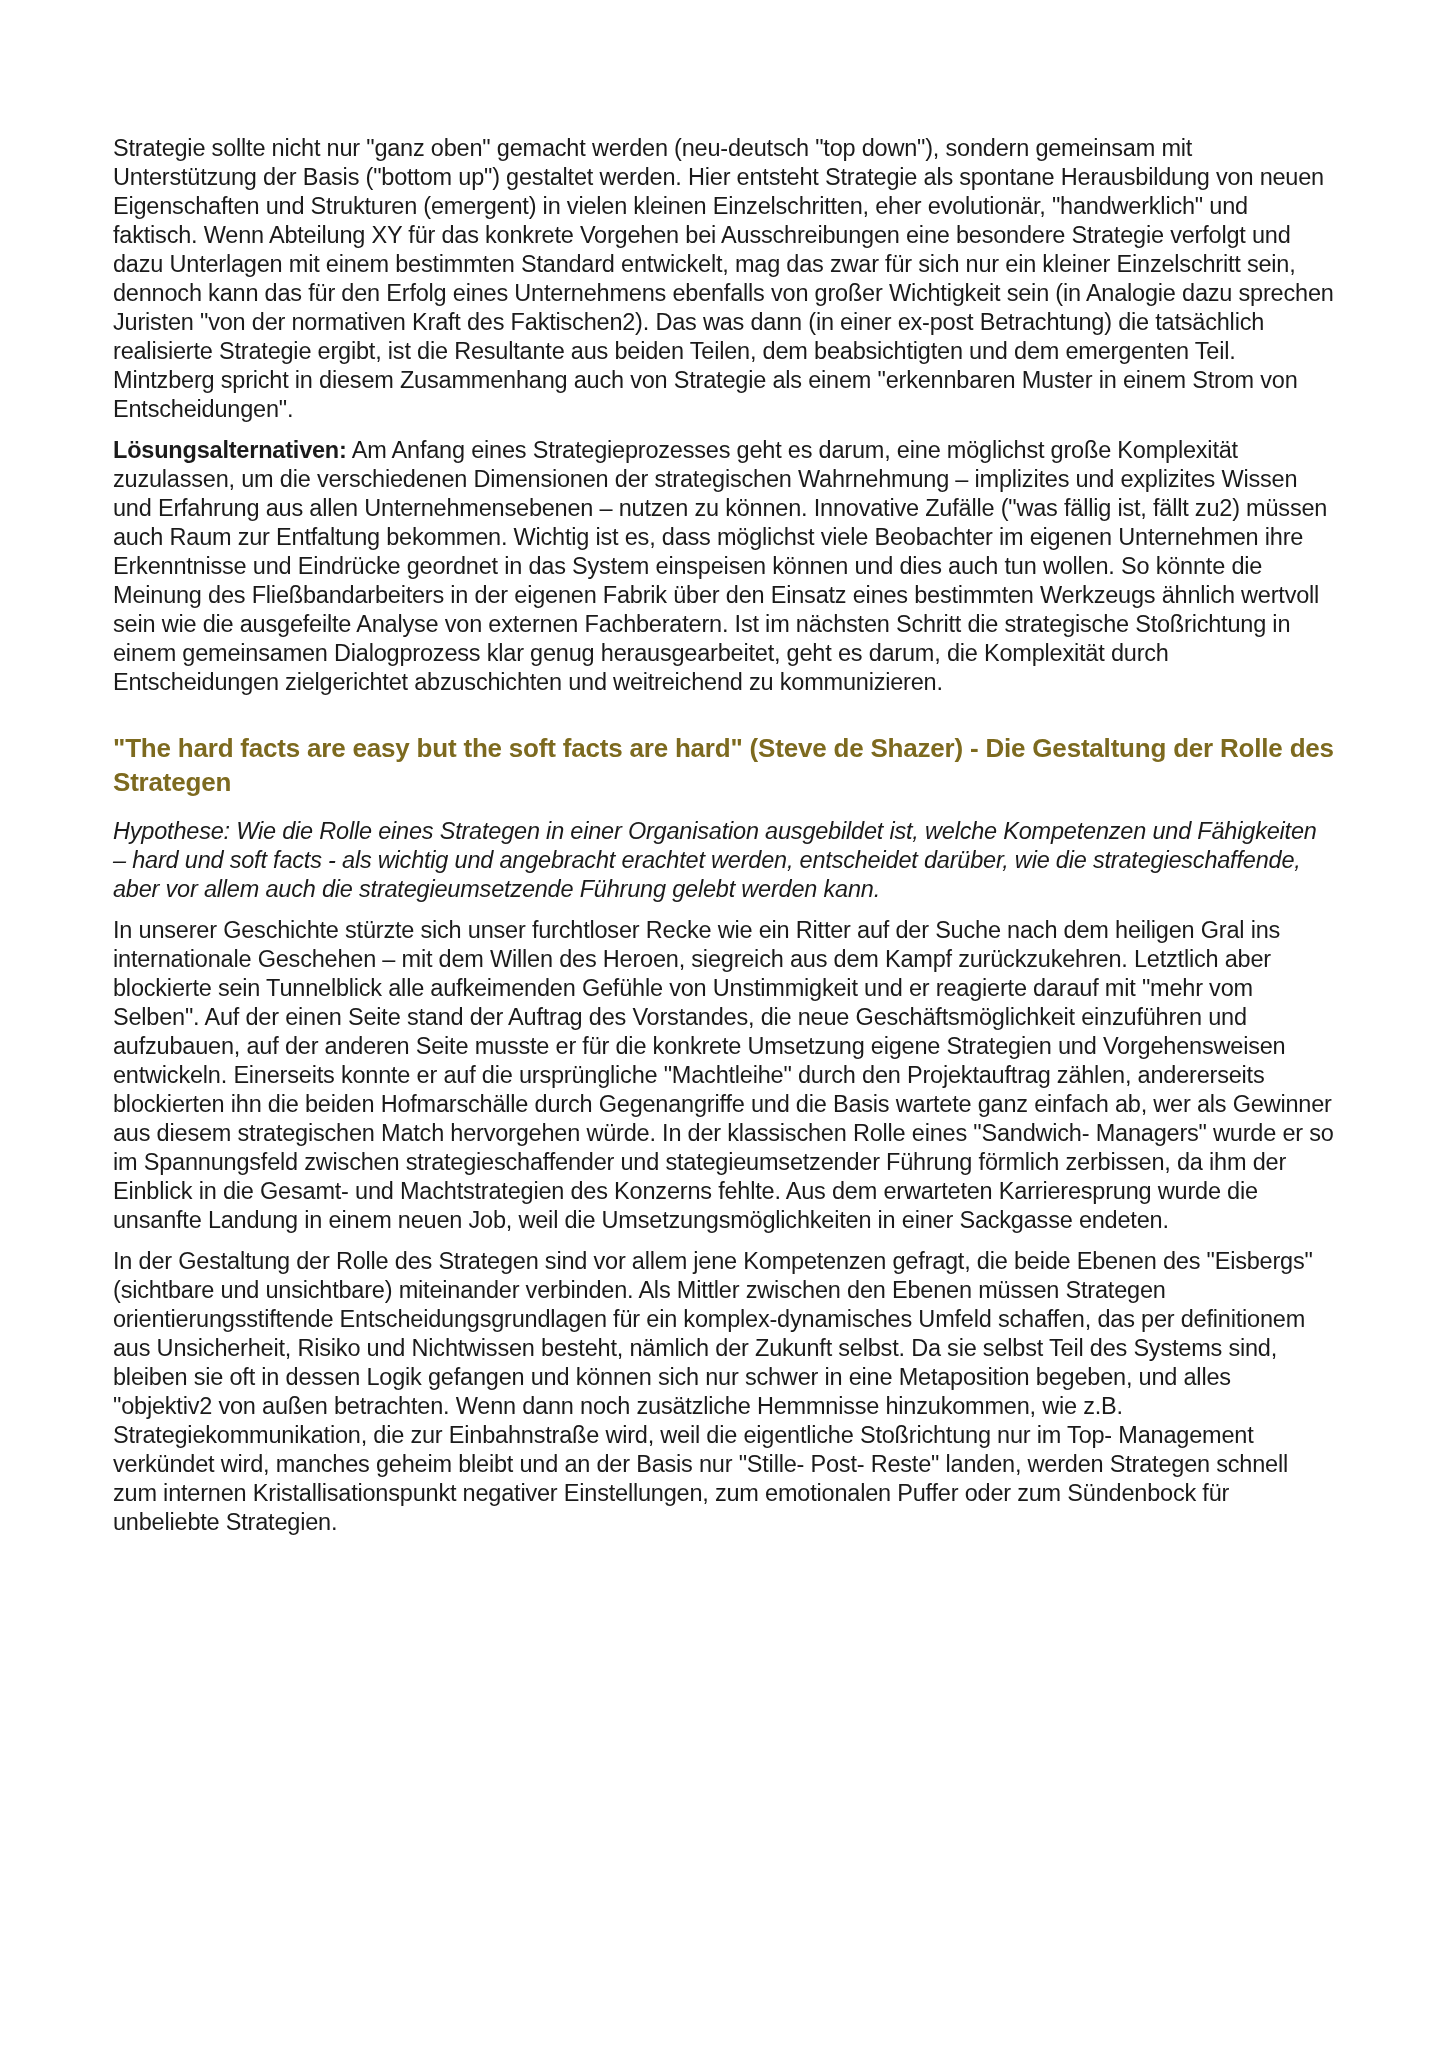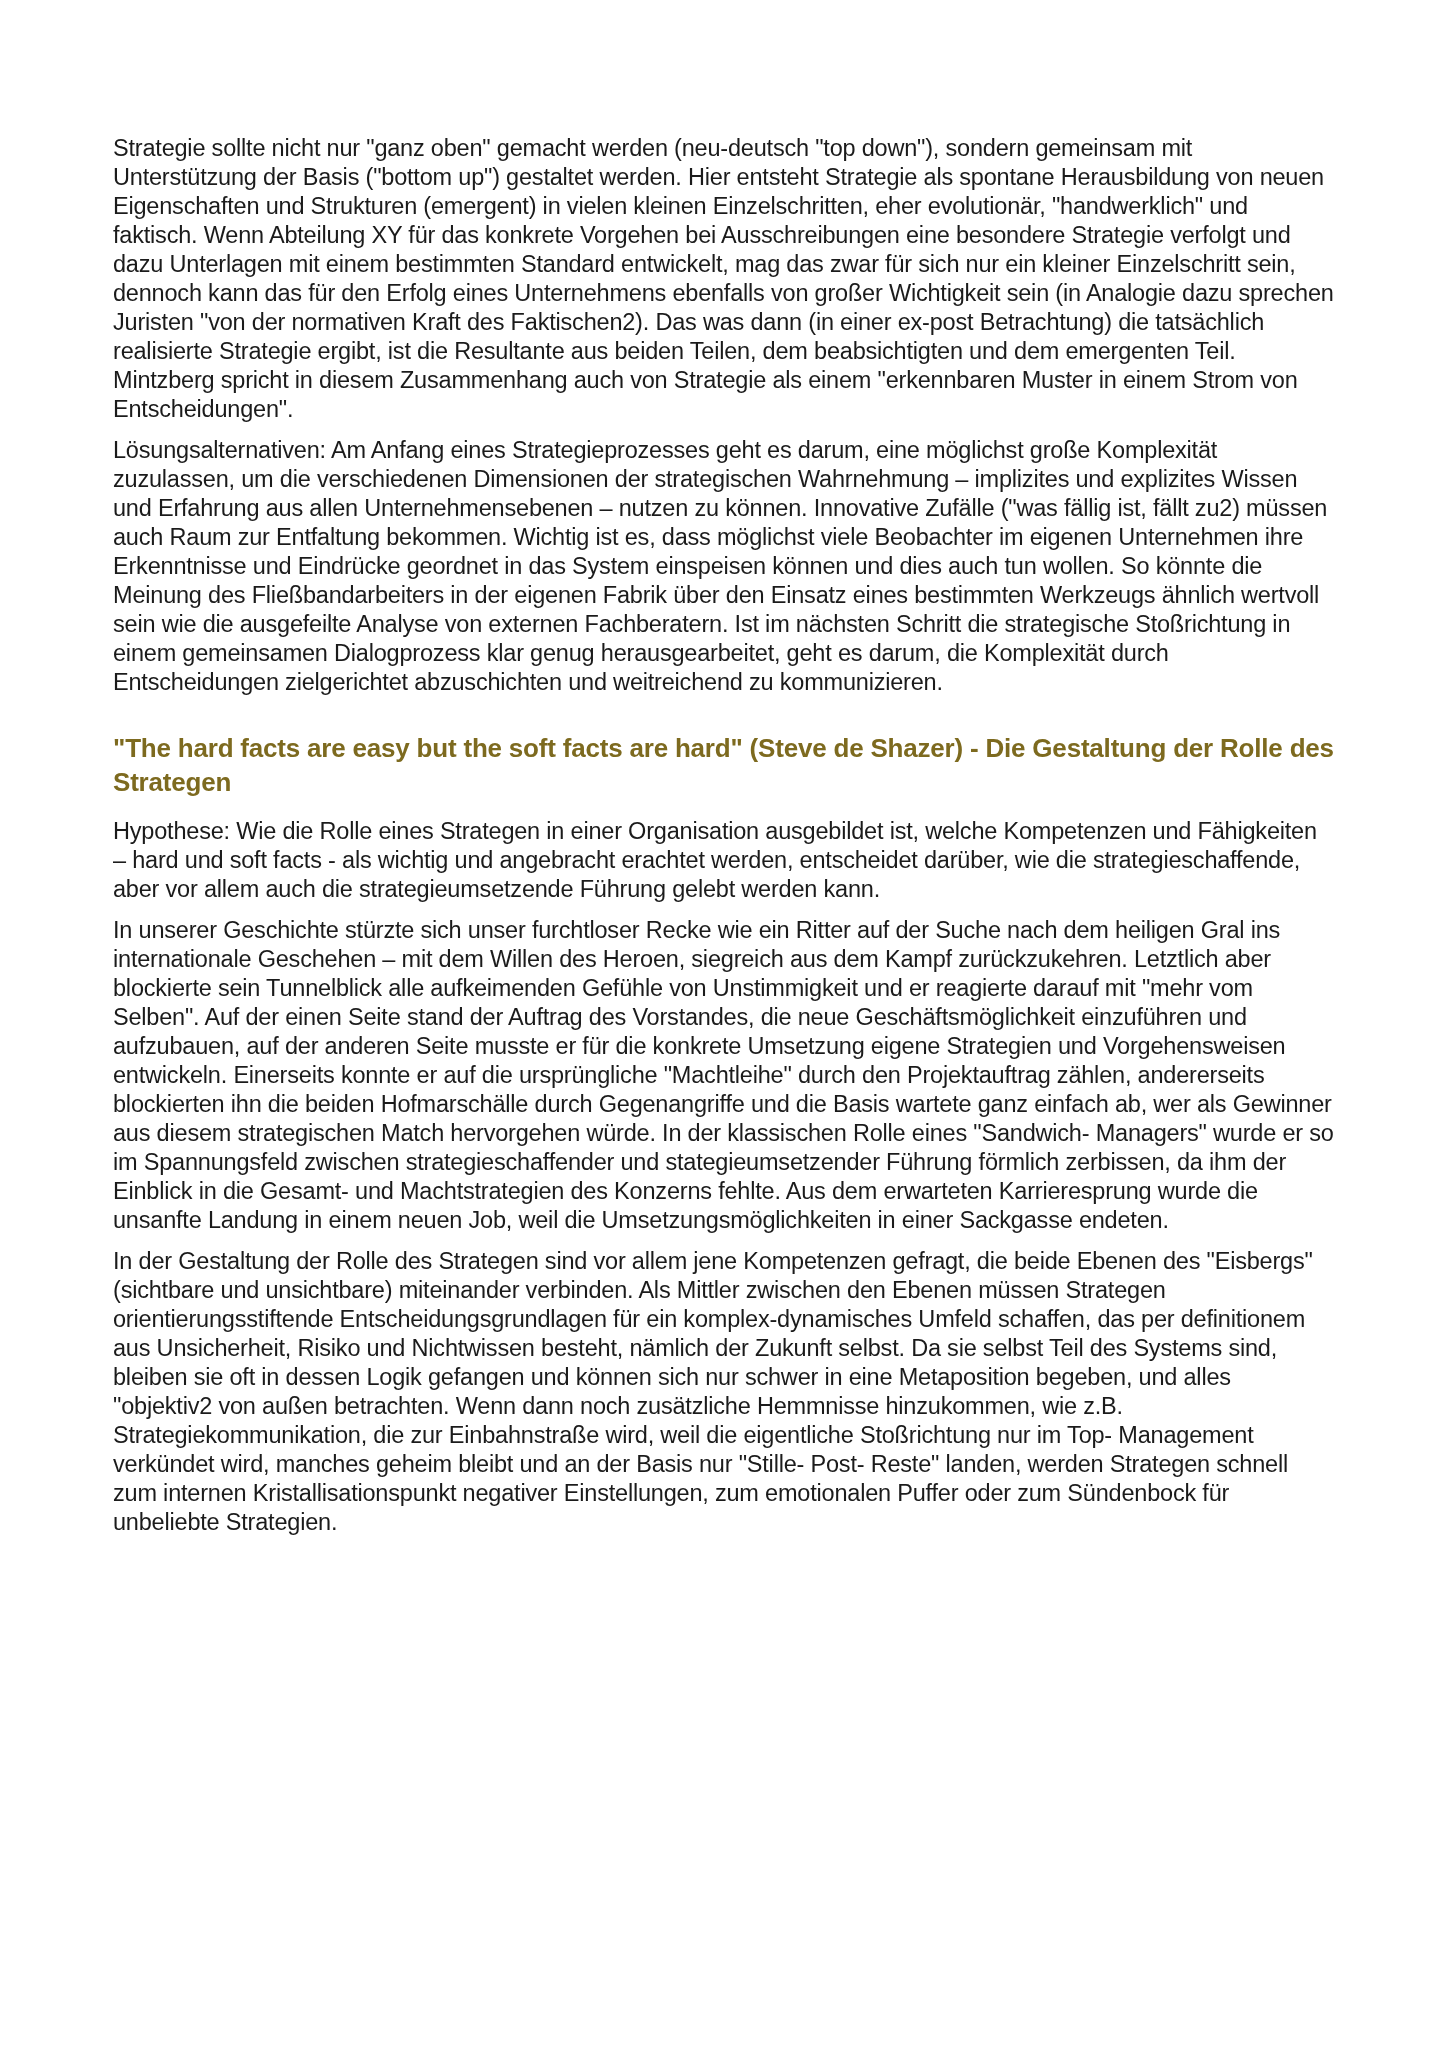--- a/index.html
+++ b/index.html
@@ -22,23 +22,24 @@
   }
   .body-para {
     margin: 0 0 12px 0;
     font-size: 23.5px;
     line-height: 29px;
     letter-spacing: -0.2px;
     color: #1b1b1b;
     text-align: left;
   }
   .body-para .lead {
-    font-weight: normal;
+    font-weight: bold;
   }
   .italic-para {
+    font-style: italic;
   }
   .section-heading {
     margin: 34px 0 18px 0;
     font-size: 26px;
     line-height: 34px;
     font-weight: bold;
     color: #7d6a1f;
     letter-spacing: -0.2px;
   }
 </style>

